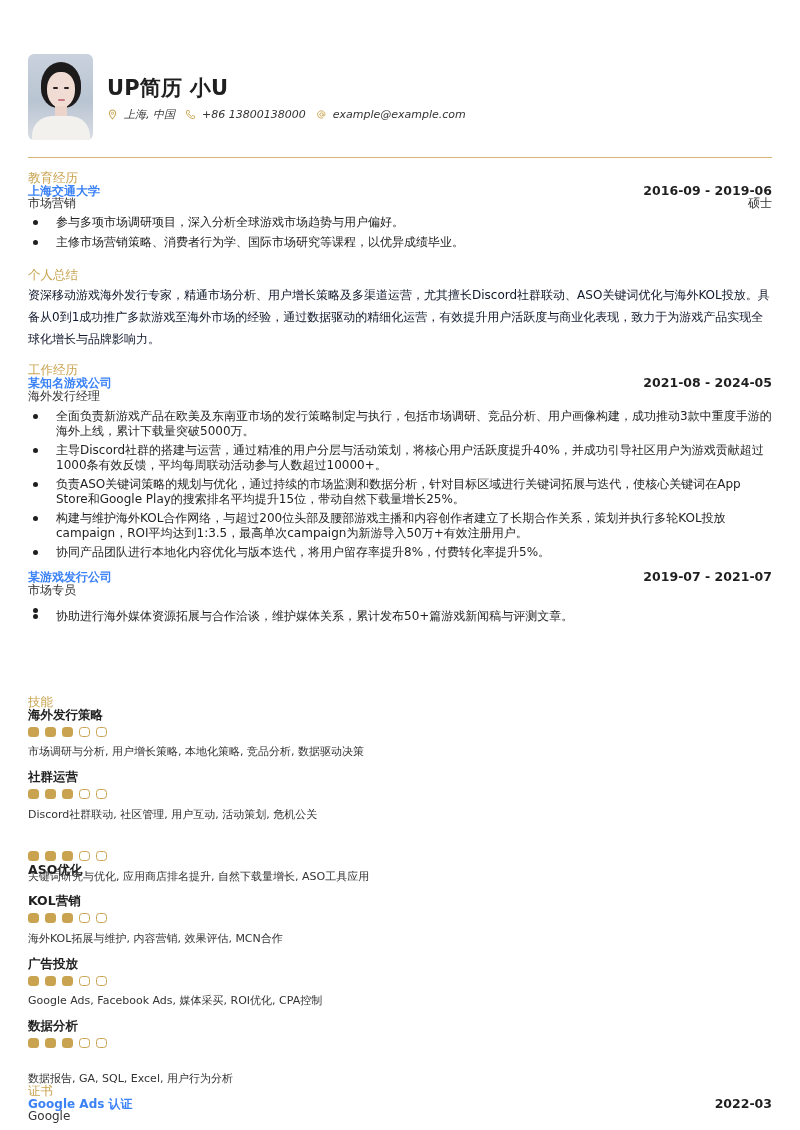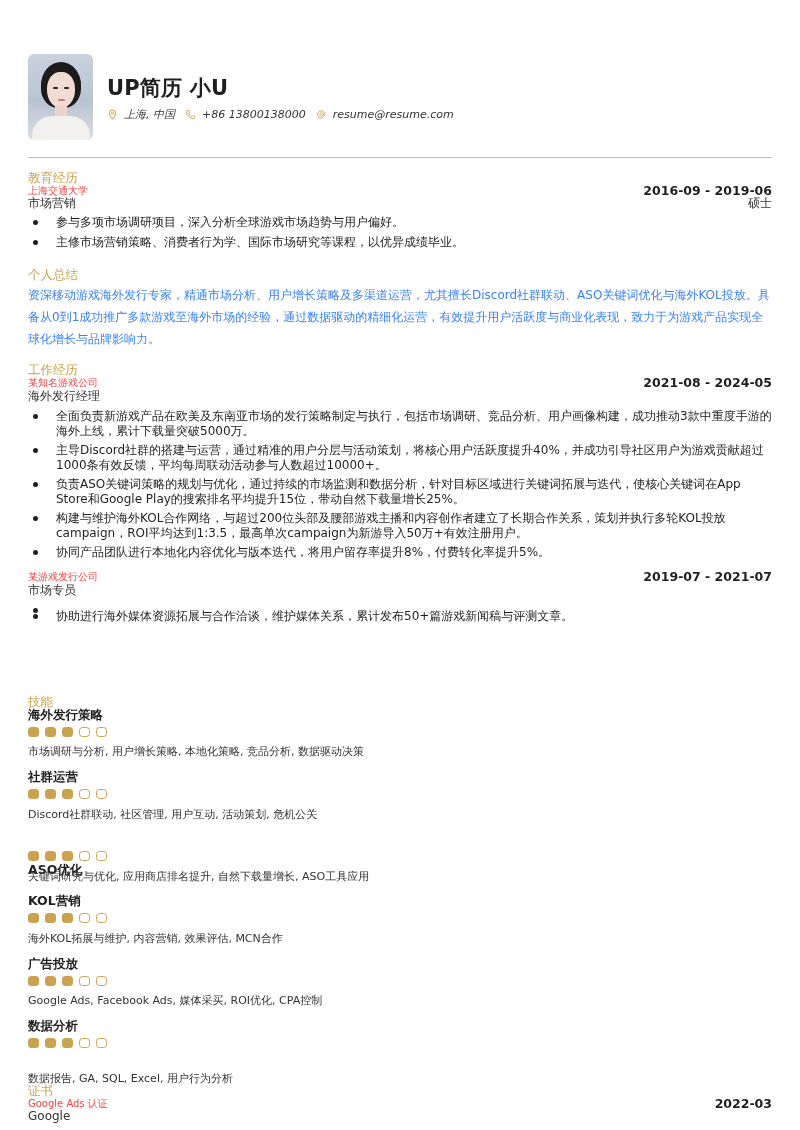--- a/index.html
+++ b/index.html
@@ -18,31 +18,31 @@
   .avatar .body { position: absolute; left: 4px; top: 62px; width: 58px; height: 30px; border-radius: 20px 20px 0 0; background: #f3f1ee; }
 
   .name { position: absolute; left: 79px; top: 20px; font-size: 21px; font-weight: bold; color: #1f1f1f; letter-spacing: 0.2px; }
   .contact { position: absolute; left: 79px; top: 53px; display: flex; align-items: center; font-size: 11px; color: #333; }
   .contact .item { display: flex; align-items: center; margin-right: 10px; font-style: italic; }
   .contact .ic { width: 11px; height: 11px; margin-right: 6px; display: inline-block; }
 
   .rule { position: absolute; left: 28px; top: 157px; width: 744px; height: 1px; background: #d8b677; }
 
   .section-title { position: absolute; left: 28px; font-size: 12.5px; color: #c9a34f; line-height: 14px; }
-  .row-title { position: absolute; left: 28px; font-size: 10px; font-weight: normal; color: #ef4444; line-height: 14px; }
+  .row-title { position: absolute; left: 28px; font-size: 12px; font-weight: bold; color: #3b82f6; line-height: 14px; }
   .row-sub { position: absolute; left: 28px; font-size: 12px; color: #333; line-height: 13px; }
   .row-date { position: absolute; right: 28px; font-size: 12.5px; font-weight: bold; color: #1f1f1f; line-height: 14px; text-align: right; }
   .row-degree { position: absolute; right: 28px; font-size: 12px; color: #333; line-height: 13px; text-align: right; }
 
   .bullets { position: absolute; left: 28px; width: 744px; list-style: none; }
   .bullets li { position: relative; padding-left: 28px; font-size: 12px; line-height: 14.5px; color: #1f1f1f; margin-bottom: 5px; }
   .bullets li .dot { position: absolute; left: 5px; top: 5px; width: 5px; height: 5px; border-radius: 50%; background: #1f1f1f; }
   .bullets.loose li { margin-bottom: 5.5px; }
 
-  .summary { position: absolute; left: 28px; top: 284px; width: 744px; font-size: 12px; line-height: 22px; color: #3b82f6; }
+  .summary { position: absolute; left: 28px; top: 284px; width: 744px; font-size: 12px; line-height: 22px; color: #0f172a; }
 
   .skill-name { position: absolute; left: 28px; font-size: 12.5px; font-weight: bold; color: #1f1f1f; line-height: 14px; }
   .dots { position: absolute; left: 28px; display: flex; }
   .dots .d { width: 11px; height: 10px; border-radius: 3.5px; margin-right: 6px; background: #c9a34f; }
   .dots .d.empty { background: #fff; border: 1.6px solid #c9a34f; }
   .skill-kw { position: absolute; left: 28px; font-size: 11px; color: #333; line-height: 13px; }
 </style>
 </head>
 <body>
 
@@ -69,21 +69,21 @@
       <svg class="ic" viewBox="0 0 12 12">
           <path d="M2.2 1.5l2 .2.8 2.2-1.2 1a6.5 6.5 0 0 0 3.3 3.3l1-1.2 2.2.8.2 2c-.3.4-.9.7-1.5.7C5.3 10.5 1.5 6.7 1.5 3c0-.6.3-1.2.7-1.5z" fill="none" stroke="#c9a34f" stroke-width="1"></path>
         </svg>
       <span>+86 13800138000</span>
     </span>
     <span class="item">
       <svg class="ic" viewBox="0 0 12 12">
           <circle cx="6" cy="6" r="1.8" fill="none" stroke="#c9a34f" stroke-width="1"></circle>
           <path d="M7.8 6v.8c0 .9 1.8 1.1 1.9-.3A4 4 0 1 0 8 9.3" fill="none" stroke="#c9a34f" stroke-width="1"></path>
         </svg>
-      <span>resume@resume.com</span>
+      <span>example@example.com</span>
     </span>
   </div>
 </div>
 
 <div class="rule"></div>
 
 <div class="section-title" style="top:171px;">教育经历</div>
 <div class="row-title" style="top:184px;">上海交通大学</div>
 <div class="row-date" style="top:184px;">2016-09 - 2019-06</div>
 <div class="row-sub" style="top:197px;">市场营销</div>

